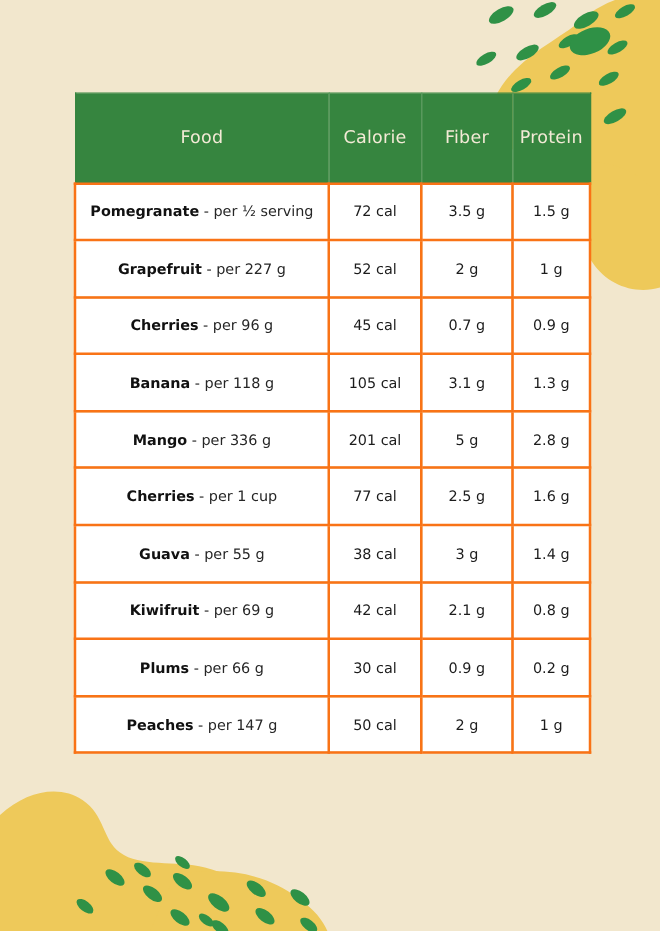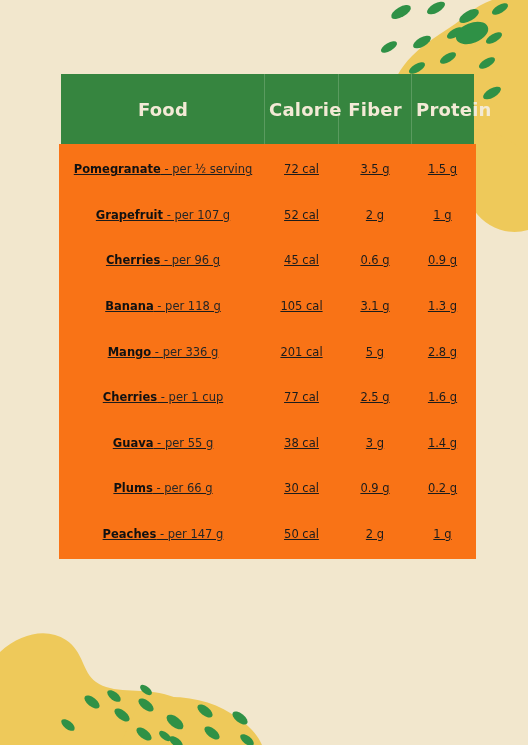--- a/index.html
+++ b/index.html
@@ -34,46 +34,45 @@
     table-layout: fixed;
   }
   table.nutrition col.c-food    { width: 203px; }
   table.nutrition col.c-calorie { width: 74px; }
   table.nutrition col.c-fiber   { width: 73px; }
   table.nutrition col.c-protein { width: 62px; }
 
   table.nutrition thead th {
     background: #36853f;
     color: #f3ead6;
-    font-size: 18px;
-    font-weight: bold;
+    font-size: 14px;
+    font-weight: normal;
     letter-spacing: 0.2px;
     height: 72px;
     padding: 0 4px;
     text-align: center;
     vertical-align: middle;
     border: 1px solid #36853f;
     border-right-color: #5a9b5f;
     box-sizing: border-box;
   }
   table.nutrition thead th:last-child { border-right-color: #36853f; }
 
   table.nutrition tbody td {
-    background: #f97316;
+    background: #ffffff;
     height: 45.6px;
     padding: 0 6px;
     text-align: center;
     vertical-align: middle;
-    border: 5px solid #f97316;
+    border: 2px solid #f97316;
     font-size: 11.5px;
     color: #1c1c1c;
     box-sizing: border-box;
     white-space: nowrap;
     overflow: hidden;
-    text-decoration: underline;
   }
   table.nutrition tbody td.food {
     font-size: 11.5px;
   }
   table.nutrition tbody td.food .name {
     font-weight: bold;
     color: #111111;
   }
   table.nutrition tbody td.food .serving {
     font-weight: normal;
@@ -151,29 +150,29 @@
         </tr>
       </thead>
       <tbody id="table-body">
           <tr>
             <td class="food"><span class="name">Pomegranate</span><span class="serving"> - per ½ serving</span></td>
             <td>72 cal</td>
             <td>3.5 g</td>
             <td>1.5 g</td>
           </tr>
           <tr>
-            <td class="food"><span class="name">Grapefruit</span><span class="serving"> - per 107 g</span></td>
+            <td class="food"><span class="name">Grapefruit</span><span class="serving"> - per 227 g</span></td>
             <td>52 cal</td>
             <td>2 g</td>
             <td>1 g</td>
           </tr>
           <tr>
             <td class="food"><span class="name">Cherries</span><span class="serving"> - per 96 g</span></td>
             <td>45 cal</td>
-            <td>0.6 g</td>
+            <td>0.7 g</td>
             <td>0.9 g</td>
           </tr>
           <tr>
             <td class="food"><span class="name">Banana</span><span class="serving"> - per 118 g</span></td>
             <td>105 cal</td>
             <td>3.1 g</td>
             <td>1.3 g</td>
           </tr>
           <tr>
             <td class="food"><span class="name">Mango</span><span class="serving"> - per 336 g</span></td>
@@ -187,20 +186,26 @@
             <td>2.5 g</td>
             <td>1.6 g</td>
           </tr>
           <tr>
             <td class="food"><span class="name">Guava</span><span class="serving"> - per 55 g</span></td>
             <td>38 cal</td>
             <td>3 g</td>
             <td>1.4 g</td>
           </tr>
           <tr>
+            <td class="food"><span class="name">Kiwifruit</span><span class="serving"> - per 69 g</span></td>
+            <td>42 cal</td>
+            <td>2.1 g</td>
+            <td>0.8 g</td>
+          </tr>
+          <tr>
             <td class="food"><span class="name">Plums</span><span class="serving"> - per 66 g</span></td>
             <td>30 cal</td>
             <td>0.9 g</td>
             <td>0.2 g</td>
           </tr>
           <tr>
             <td class="food"><span class="name">Peaches</span><span class="serving"> - per 147 g</span></td>
             <td>50 cal</td>
             <td>2 g</td>
             <td>1 g</td>

